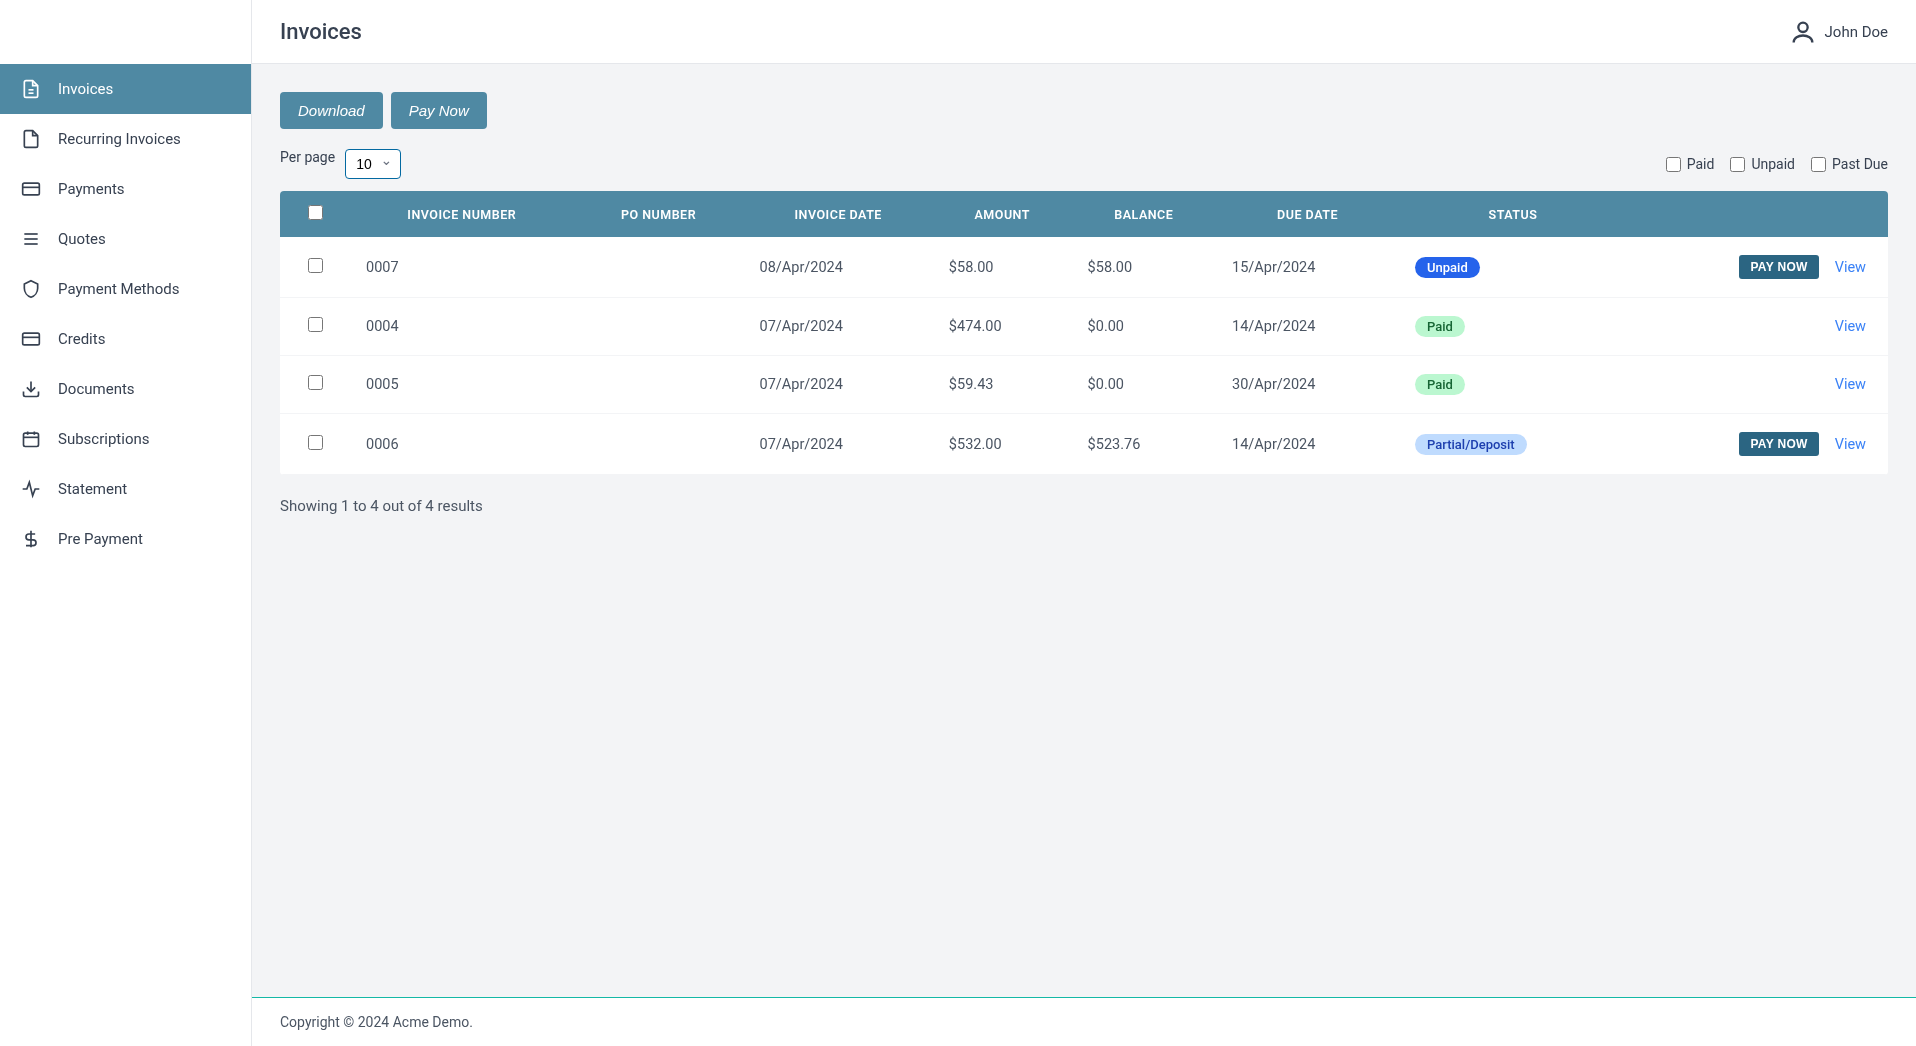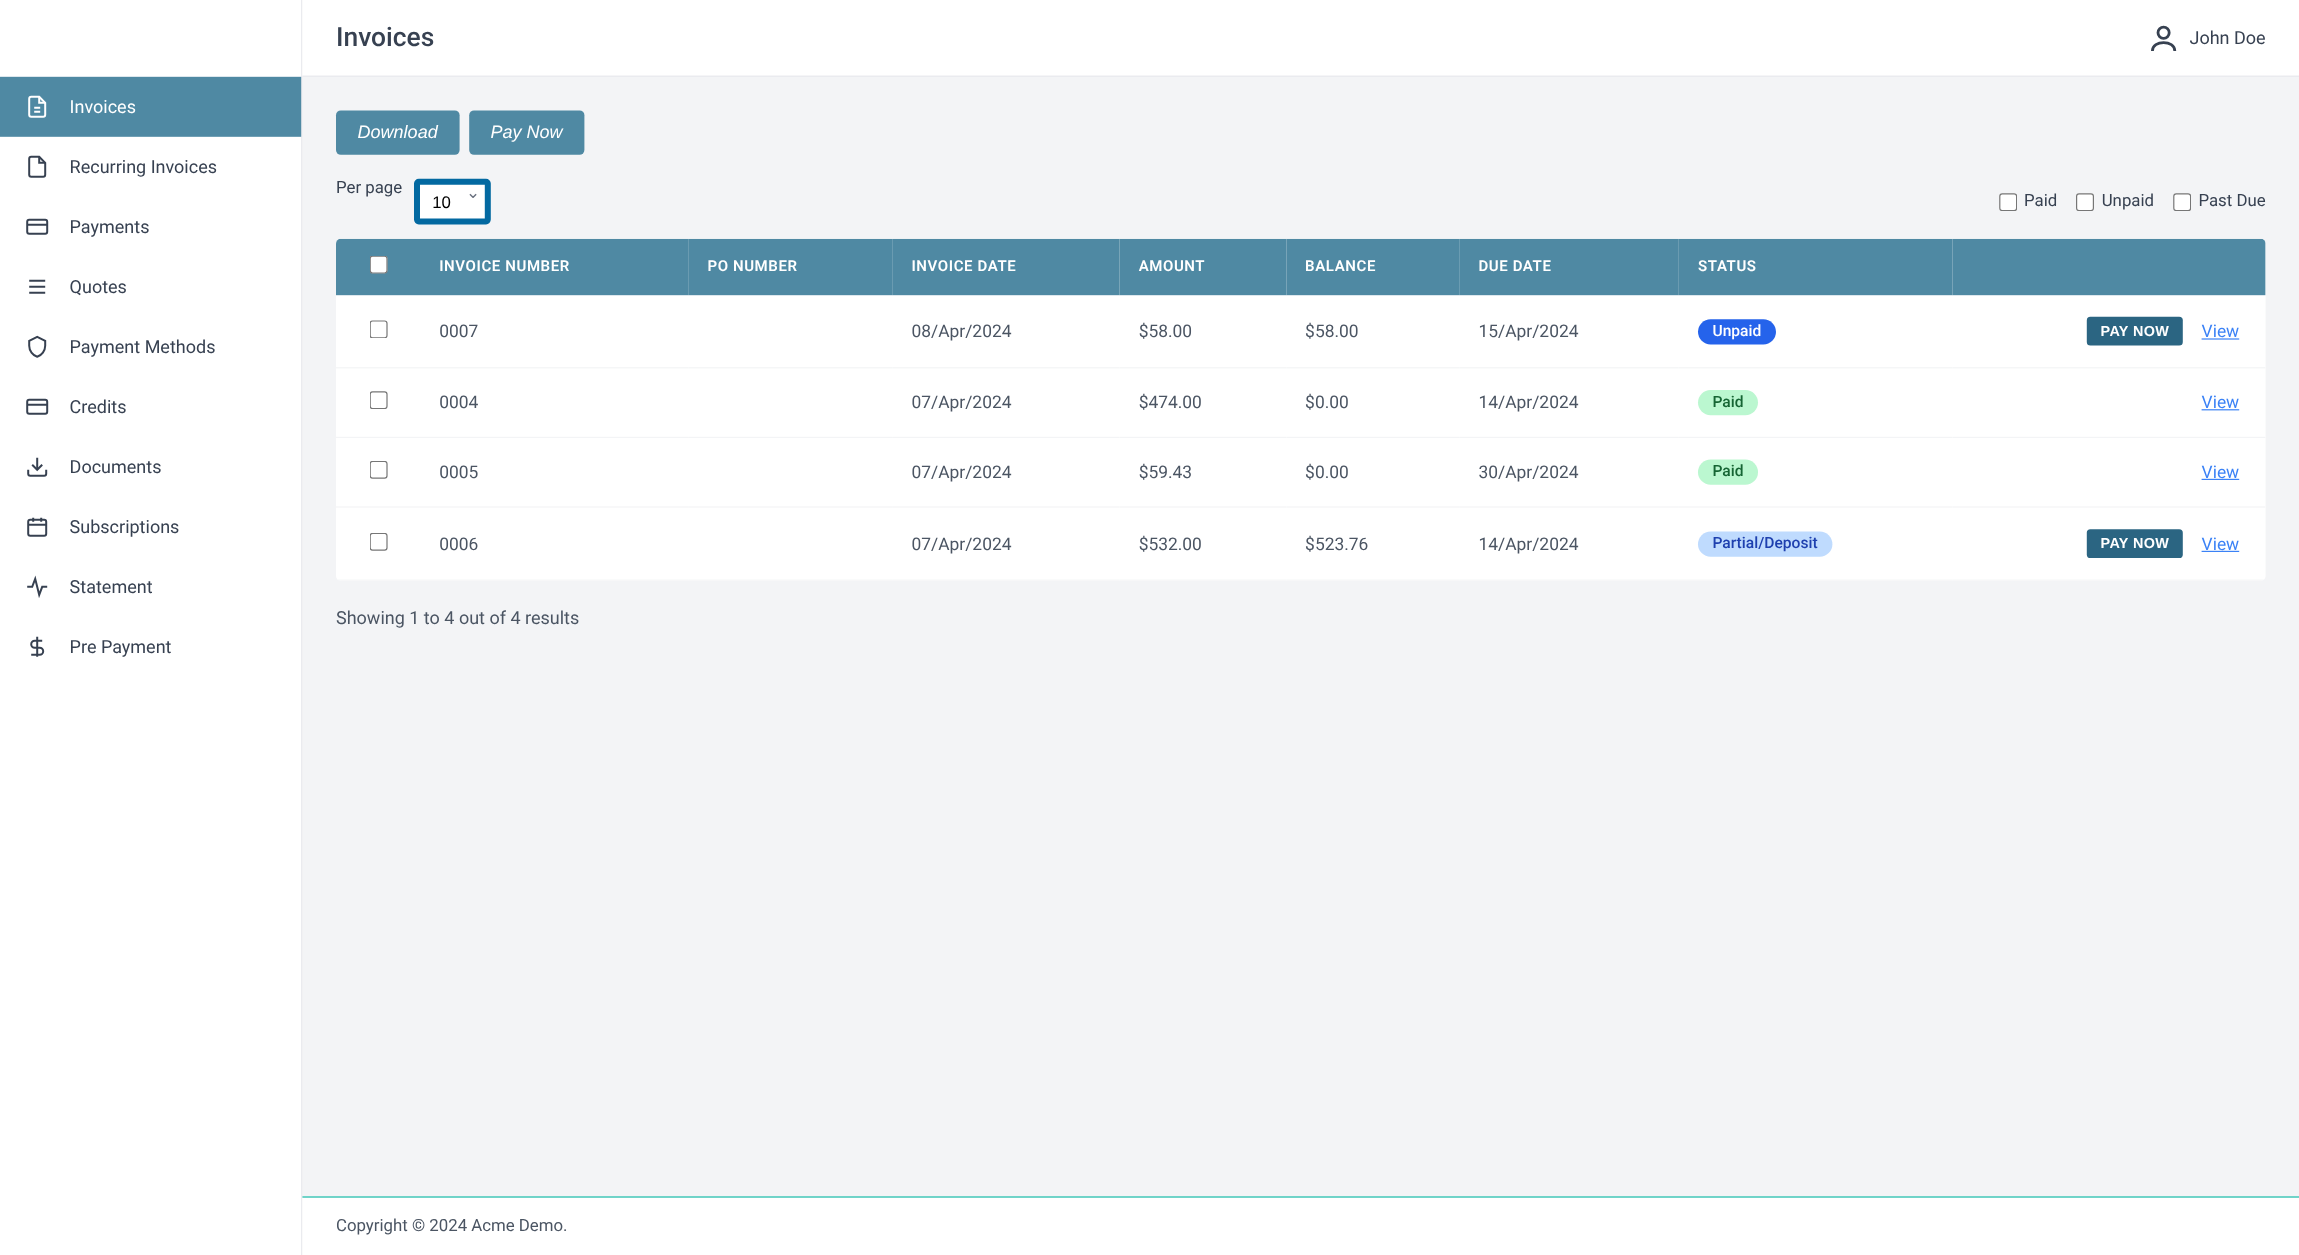--- a/index.html
+++ b/index.html
@@ -117,21 +117,21 @@
       margin-bottom: 12px;
       font-size: 14px;
     }
     .per-page {
       display: flex;
       align-items: flex-start;
       gap: 10px;
     }
     .per-page select {
       padding: 6px 28px 6px 10px;
-      border: 5px solid #0369a1;
+      border: 1px solid #0369a1;
       border-radius: 4px;
       font-size: 14px;
       background: #fff;
       appearance: none;
       cursor: pointer;
     }
     .select-wrap {
       position: relative;
     }
     .select-wrap::after {
@@ -165,21 +165,21 @@
     }
     table {
       width: 100%;
       border-collapse: collapse;
     }
     thead {
       background: #4f89a3;
       color: #fff;
     }
     th {
-      text-align: left;
+      text-align: center;
       padding: 14px 16px;
       font-size: 12.5px;
       font-weight: 600;
       letter-spacing: 0.5px;
     }
     th.check-col, td.check-col {
       width: 70px;
       text-align: center;
     }
     th.actions-col, td.actions-col {
@@ -230,21 +230,20 @@
       font-size: 12px;
       font-weight: 600;
       letter-spacing: 0.3px;
       cursor: pointer;
       margin-right: 10px;
     }
     .link-view {
       color: #3b82f6;
       cursor: pointer;
       font-size: 14.5px;
-      text-decoration: underline;
     }
     .actions-cell {
       display: flex;
       align-items: center;
       justify-content: flex-end;
       gap: 6px;
     }
     .results-text {
       margin-top: 22px;
       font-size: 15px;

